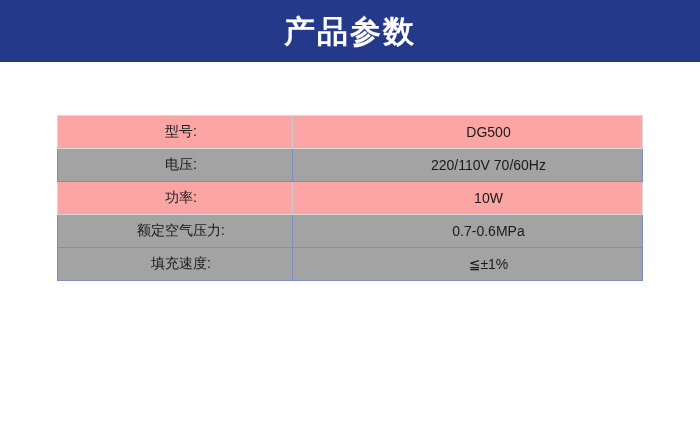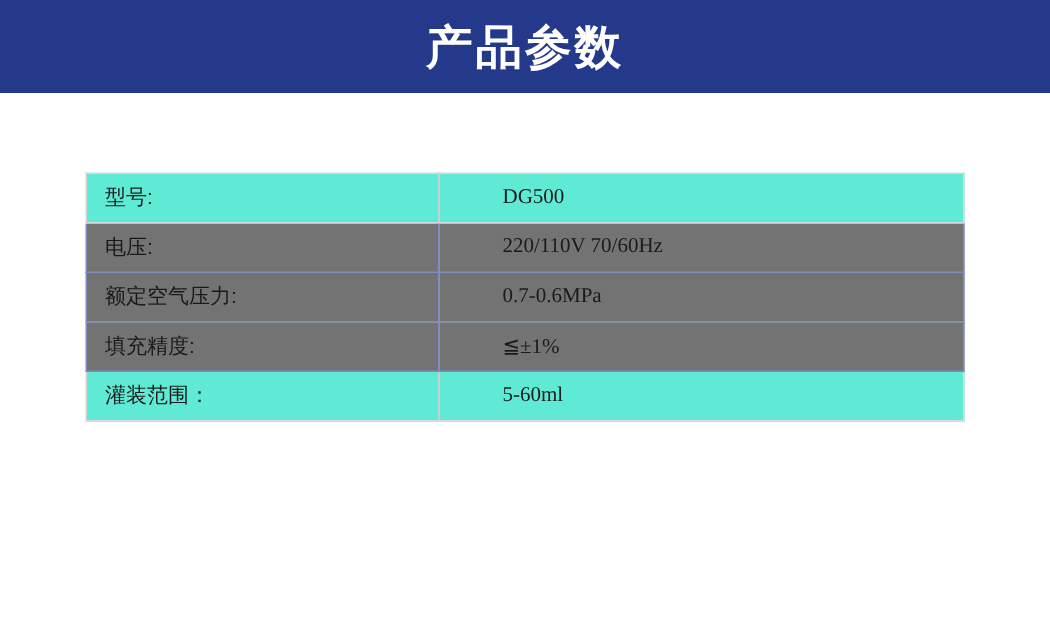--- a/index.html
+++ b/index.html
@@ -11,20 +11,21 @@
     height: 424px;
     background: #ffffff;
     font-family: "Liberation Sans", sans-serif;
     overflow: hidden;
   }
   .page {
     position: relative;
     width: 700px;
     height: 424px;
     box-sizing: border-box;
+    text-align: center;
   }
   .header-bar {
     position: absolute;
     left: 0;
     top: 0;
     width: 700px;
     height: 62px;
     background: #25398a;
     display: flex;
     align-items: center;
@@ -50,35 +51,34 @@
   }
   .spec-table td {
     border: 1px solid #ffffff;
     font-size: 14px;
     color: #1a1a1a;
     padding: 0;
     vertical-align: middle;
     box-sizing: border-box;
   }
   .spec-table tr.row-light td {
-    background: #5eead4;
+    background: #fca5a5;
     border-color: #d8d8d8;
   }
   .spec-table tr.row-dark td {
-    background: #737373;
+    background: #a3a3a3;
     border-color: #7f8cc0;
   }
   .spec-table td.cell-label {
     width: 235px;
     padding-left: 12px;
   }
   .spec-table td.cell-value {
     width: 350px;
     padding-left: 42px;
-    font-family: Liberation Serif, serif;
   }
   .spec-table tr.row-light td.cell-label {
     border-right: 1px solid #cccccc;
   }
   .spec-table tr.row-light td.cell-value {
     border-left: 1px solid #cccccc;
   }
   .spec-table tr.row-dark td.cell-label,
   .spec-table tr.row-dark td.cell-value {
     border-left-color: #7f8cc0;
@@ -100,28 +100,28 @@
   <table class="spec-table">
     <tbody>
       <tr class="row-light">
         <td class="cell-label">型号:</td>
         <td class="cell-value">DG500</td>
       </tr>
       <tr class="row-dark">
         <td class="cell-label">电压:</td>
         <td class="cell-value">220/110V 70/60Hz</td>
       </tr>
+      <tr class="row-light">
+        <td class="cell-label">功率:</td>
+        <td class="cell-value">10W</td>
+      </tr>
       <tr class="row-dark">
         <td class="cell-label">额定空气压力:</td>
         <td class="cell-value">0.7-0.6MPa</td>
       </tr>
       <tr class="row-dark">
-        <td class="cell-label">填充精度:</td>
+        <td class="cell-label">填充速度:</td>
         <td class="cell-value small-val">≦±1%</td>
-      </tr>
-      <tr class="row-light">
-        <td class="cell-label">灌装范围：</td>
-        <td class="cell-value">5-60ml</td>
       </tr>
     </tbody>
   </table>
 
 </div>
 
 </body></html>

